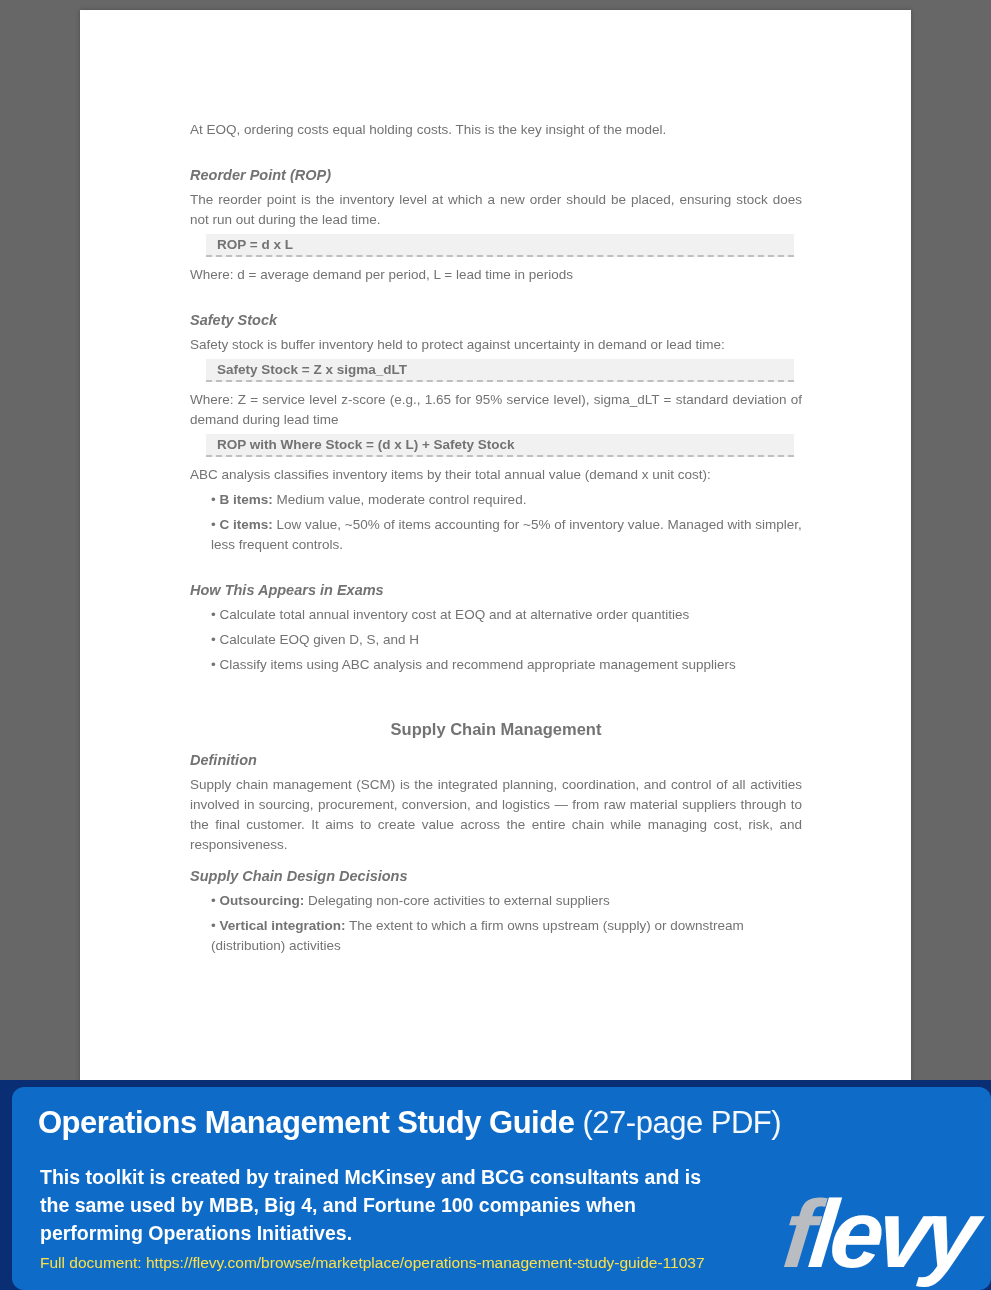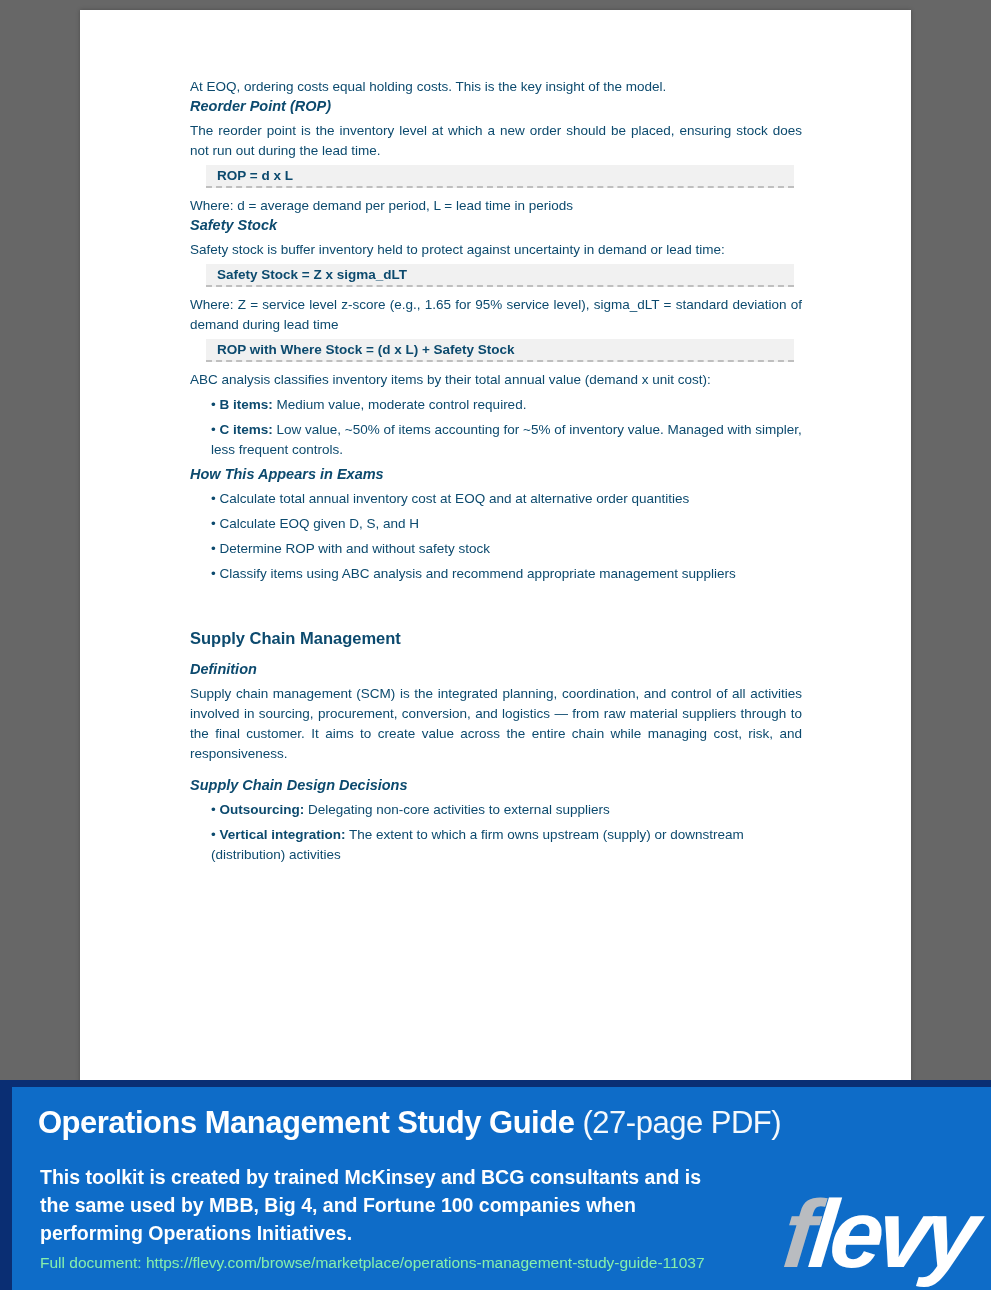--- a/index.html
+++ b/index.html
@@ -13,39 +13,39 @@
 
   
   .page {
     position: absolute;
     left: 80px; top: 10px;
     width: 831px; height: 1280px;
     background: #ffffff;
     box-shadow: 0 0 4px rgba(0,0,0,0.25);
   }
   .doc {
-    padding: 67px 109px 0 110px;
-    color: #0c4a6e;
+    padding: 110px 109px 0 110px;
+    color: #737373;
     font-size: 13.5px;
     line-height: 20px;
   }
   .doc .para { margin: 0; }
   .doc .justify { text-align: justify; }
   .doc .h2 {
     font-weight: bold; font-style: italic;
     font-size: 14.5px; line-height: 18px;
     margin-bottom: 6px;
   }
   .doc .h1 {
     font-weight: bold;
     font-size: 16.5px; line-height: 20px;
     margin-bottom: 2px;
   }
-  .gap-spaced  { }
-  .gap-section { margin-top: 44px; }
+  .gap-spaced  { margin-top: 26px; }
+  .gap-section { margin-top: 44px; text-align: center; }
   .gap-tight   { margin-top: 12px; }
   .doc .formula {
     margin: 4px 8px 8px 16px;
     background: #f1f1f1;
     border-bottom: 2px dashed #bfbfbf;
     font-weight: bold;
     padding: 2px 6px 1px 11px;
     line-height: 18px;
   }
   .doc .bullet {
@@ -60,20 +60,21 @@
     position: absolute;
     left: 0; top: 1080px;
     width: 991px; height: 210px;
     background: #0a2e73;
   }
   .banner-panel {
     position: absolute;
     left: 12px; top: 7px; right: 0; bottom: 0;
     background: #0e6cc8;
     color: #ffffff;
+    border-radius: 12px;
   }
   .banner-title {
     position: absolute;
     left: 26px; top: 14px;
     font-size: 31px; line-height: 44px;
     letter-spacing: -0.5px;
     white-space: nowrap;
   }
   .banner-title .t-main { font-weight: bold; }
   .banner-title .t-suffix { font-weight: normal; opacity: 0.96; }
@@ -119,21 +120,20 @@
         <p class="para">Safety stock is buffer inventory held to protect against uncertainty in demand or lead time:</p>
         <div class="formula">Safety Stock = Z x sigma_dLT</div>
         <p class="para justify">Where: Z = service level z-score (e.g., 1.65 for 95% service level), sigma_dLT = standard deviation of demand during lead time</p>
         <div class="formula">ROP with Where Stock = (d x L) + Safety Stock</div>
         <p class="para">ABC analysis classifies inventory items by their total annual value (demand x unit cost):</p>
         <p class="bullet">• <b>B items:</b> <span>Medium value, moderate control required.</span></p>
         <p class="bullet">• <b>C items:</b> <span>Low value, ~50% of items accounting for ~5% of inventory value. Managed with simpler, less frequent controls.</span></p>
         <div class="h2 gap-spaced">How This Appears in Exams</div>
         <p class="bullet">• <span>Calculate total annual inventory cost at EOQ and at alternative order quantities</span></p>
         <p class="bullet">• <span>Calculate EOQ given D, S, and H</span></p>
-        <p class="bullet">• <span>Determine ROP with and without safety stock</span></p>
         <p class="bullet">• <span>Classify items using ABC analysis and recommend appropriate management suppliers</span></p>
         <div class="h1 gap-section">Supply Chain Management</div>
         <div class="h2 gap-tight">Definition</div>
         <p class="para justify">Supply chain management (SCM) is the integrated planning, coordination, and control of all activities involved in sourcing, procurement, conversion, and logistics — from raw material suppliers through to the final customer. It aims to create value across the entire chain while managing cost, risk, and responsiveness.</p>
         <div class="h2 gap-tight">Supply Chain Design Decisions</div>
         <p class="bullet">• <b>Outsourcing:</b> <span>Delegating non-core activities to external suppliers</span></p>
         <p class="bullet">• <b>Vertical integration:</b> <span>The extent to which a firm owns upstream (supply) or downstream (distribution) activities</span></p>
       </div>
   </div>
 
@@ -143,21 +143,21 @@
       <div class="banner-title">
         <span class="t-main">Operations Management Study Guide</span><span class="t-suffix"> (27-page PDF)</span>
       </div>
 
       <div class="banner-desc">
         <div>This toolkit is created by trained McKinsey and BCG consultants and is</div>
         <div>the same used by MBB, Big 4, and Fortune 100 companies when</div>
         <div>performing Operations Initiatives.</div>
       </div>
 
-      <div class="banner-link" style="color: #86efac;">
+      <div class="banner-link" style="color: #fde047;">
         <span>Full document: </span><span class="url">https://flevy.com/browse/marketplace/operations-management-study-guide-11037</span>
       </div>
 
       <div class="logo">
         <span class="logo-f" style="color: rgb(185, 188, 192);">f</span><span class="logo-rest">levy</span>
       </div>
 
     </div>
   </div>
 

